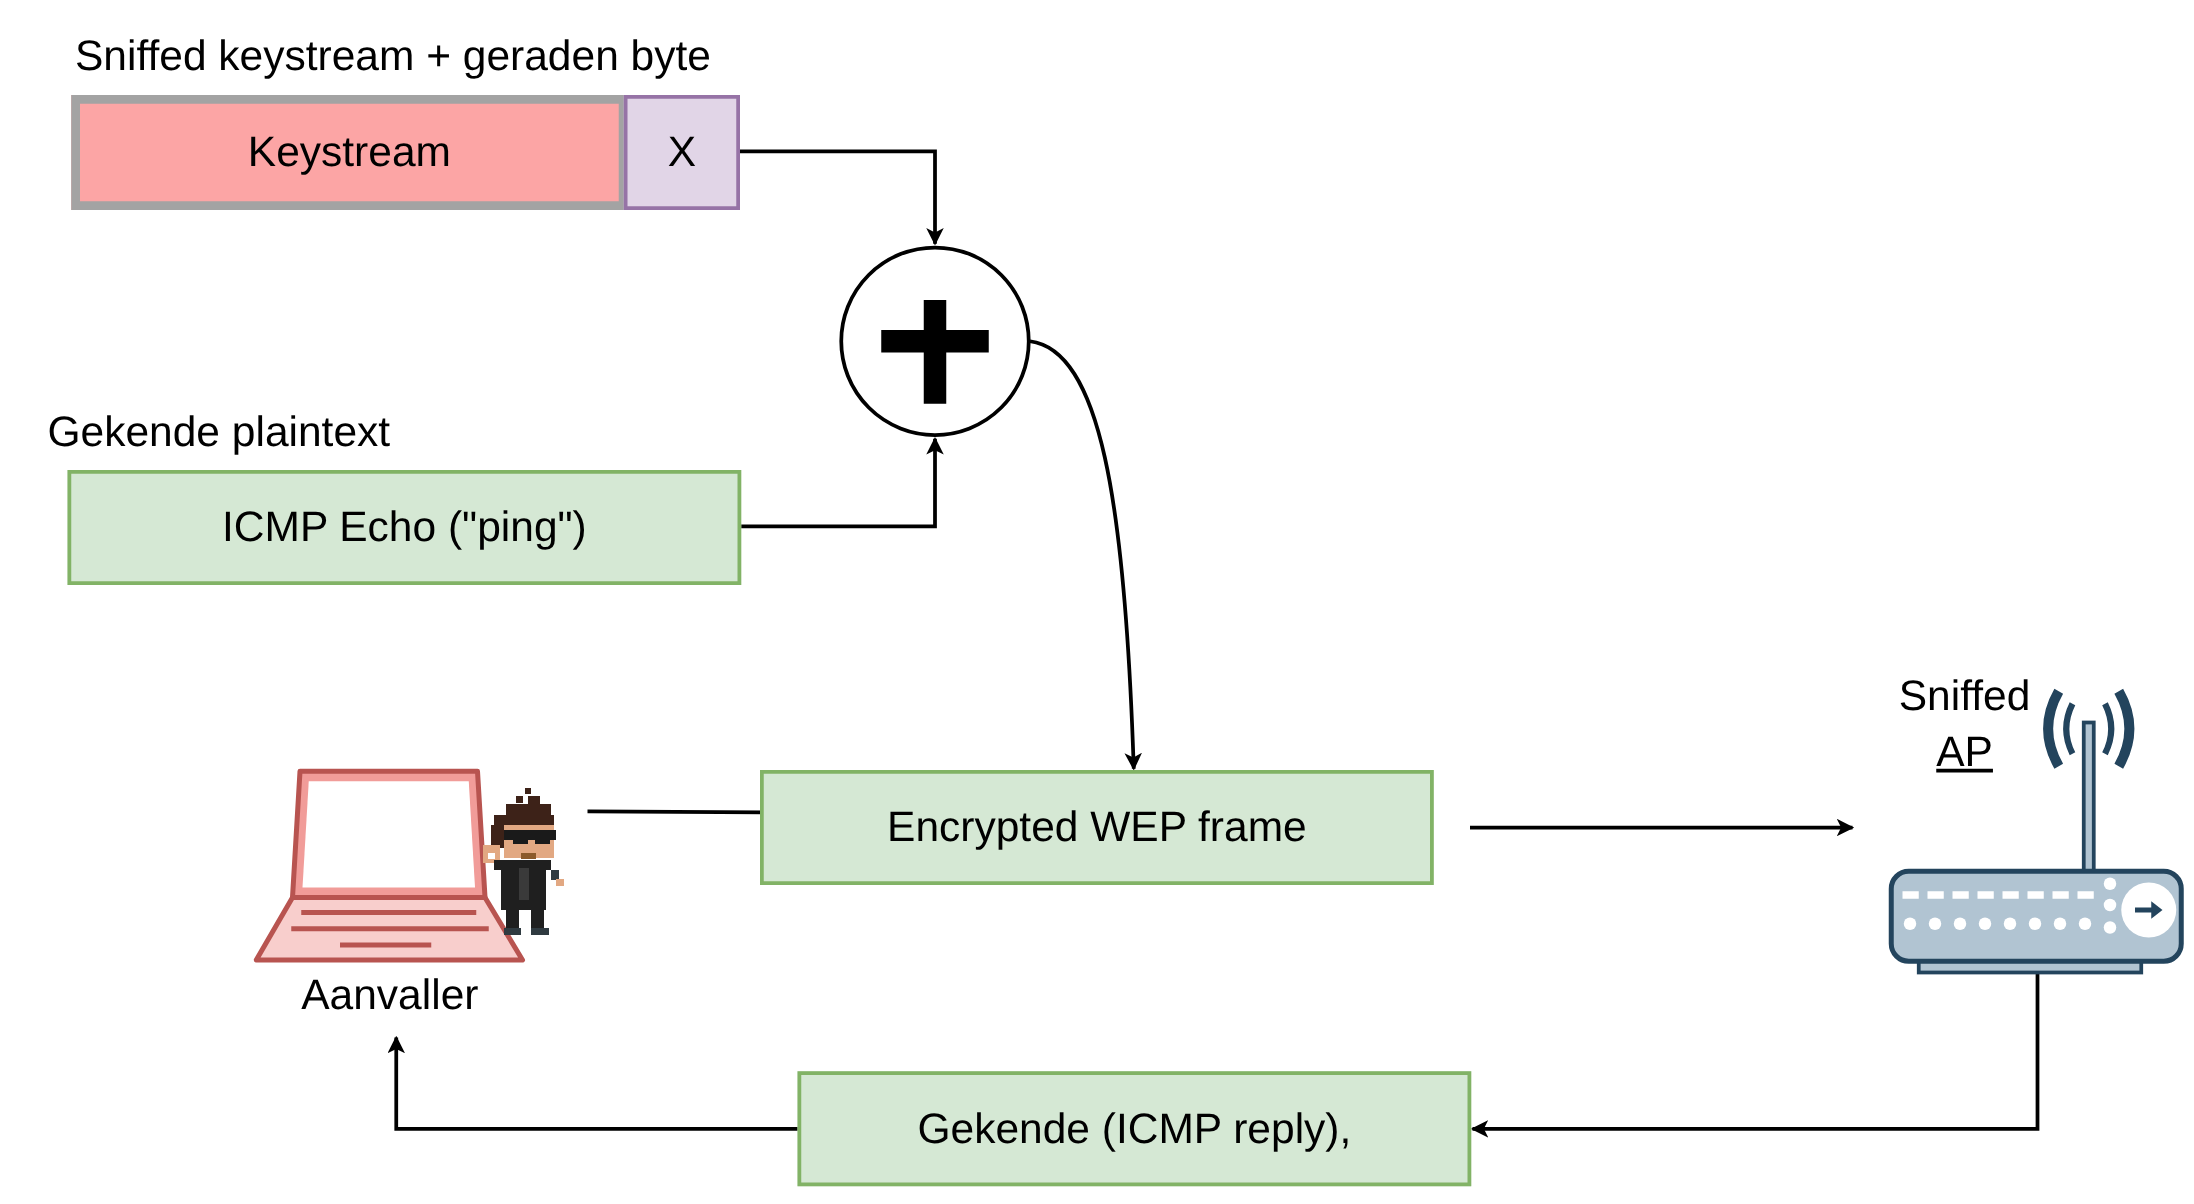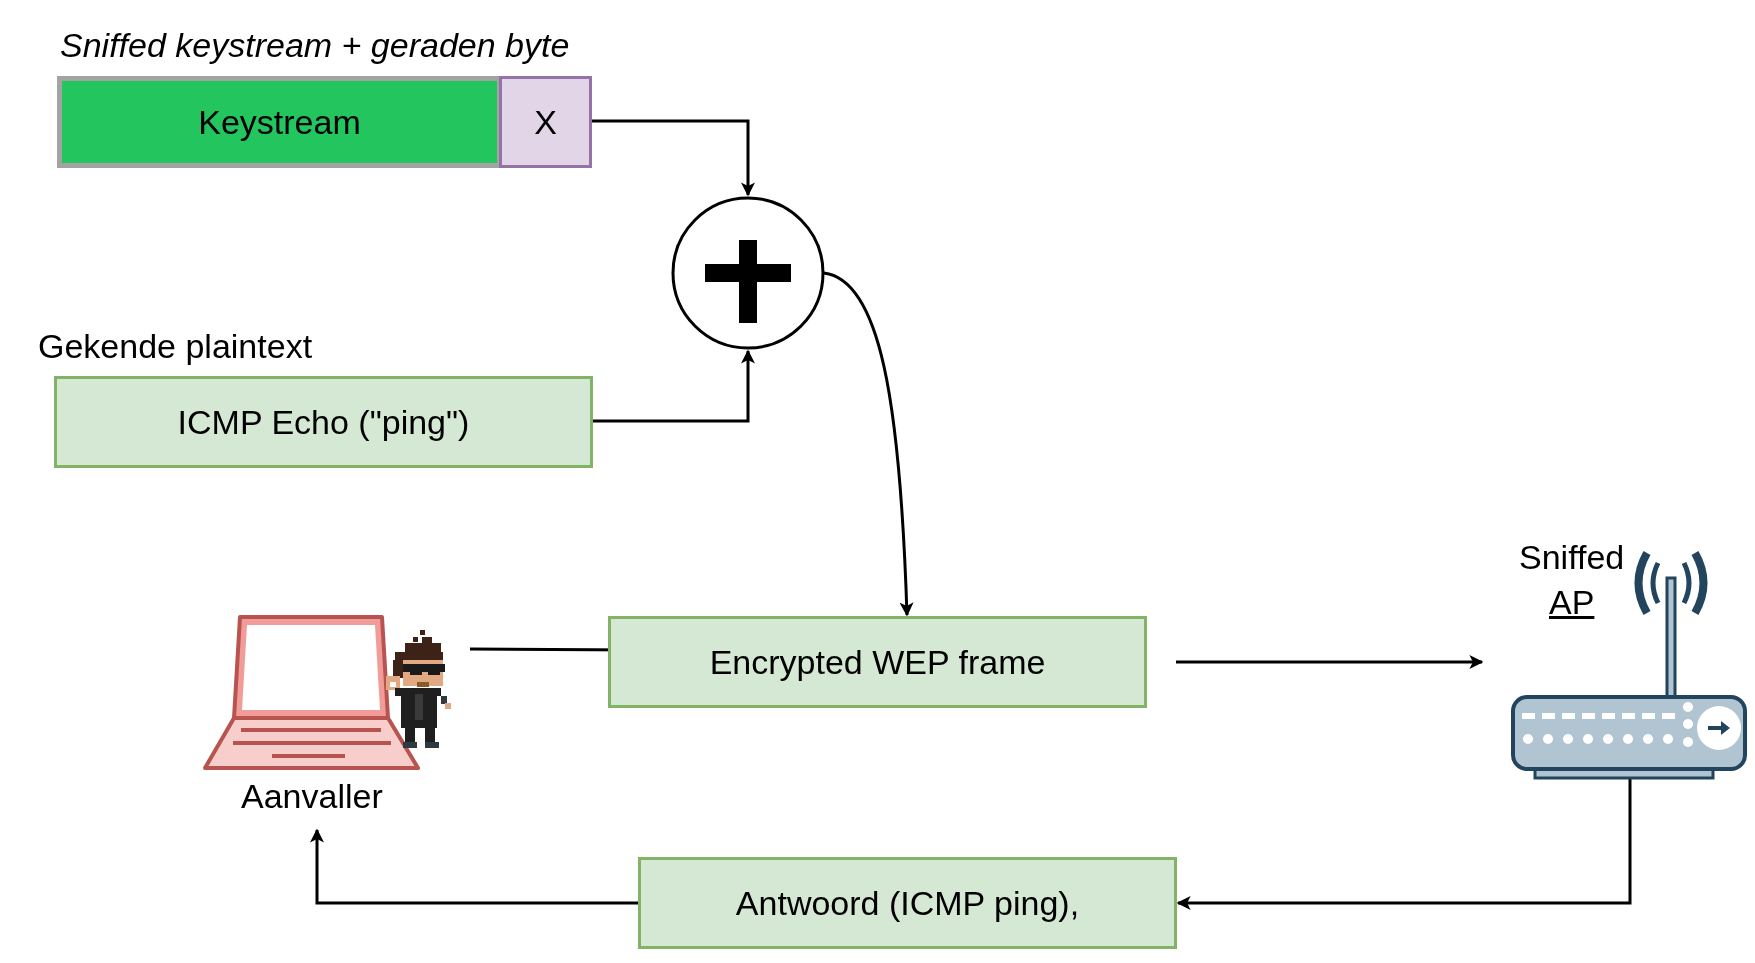--- a/index.html
+++ b/index.html
@@ -1,21 +1,21 @@
 <!DOCTYPE html>
 <html><head>
 <meta charset="utf-8">
 <style>
   html, body { margin: 0; padding: 0; background: #ffffff; }
   body { width: 1755px; height: 963px; position: relative; overflow: hidden;
          font-family: "Liberation Sans", sans-serif; color: #000; }
   .label { position: absolute; font-size: 34px; white-space: nowrap; line-height: 1; }
   .box { position: absolute; box-sizing: border-box; display: flex; align-items: center;
          justify-content: center; text-align: center; font-size: 34px; line-height: 1.3; }
-  .yellow { background: #22c55e; border: 5px solid #a3a3a3; }
+  .yellow { background: #fca5a5; border: 7px solid #a3a3a3; }
   .purple { background: #e1d5e7; border: 3px solid #9673a6; }
   .green  { background: #d5e8d4; border: 3px solid #82b366; }
   svg.layer { position: absolute; left: 0; top: 0; }
 </style>
 </head>
 <body>
 
 <svg class="layer" width="1755" height="963">
   <defs>
     <marker id="ah" viewBox="0 0 20 20" refX="18" refY="10" markerWidth="14" markerHeight="14" orient="auto" markerUnits="userSpaceOnUse">
@@ -37,39 +37,39 @@
 
   <path d="M639,903 L317,903 L317,830" fill="none" stroke="#000" stroke-width="3" marker-end="url(#ah)"></path>
 
   <g>
     <circle cx="748" cy="273" r="75" fill="#fff" stroke="#000" stroke-width="3"></circle>
     <rect x="705" y="264" width="86" height="18" fill="#000"></rect>
     <rect x="739" y="240" width="18" height="83" fill="#000"></rect>
   </g>
 </svg>
 
-<div class="label" style="left:60px; top:28px;font-style:italic;">Sniffed keystream + geraden byte</div>
+<div class="label" style="left:60px; top:28px;">Sniffed keystream + geraden byte</div>
 <div class="box yellow" style="left:57px; top:76px; width:445px; height:92px;">
   <span>Keystream</span>
 </div>
 <div class="box purple" style="left:499px; top:76px; width:93px; height:92px;">
   <span>X</span>
 </div>
 
 <div class="label" style="left:38px; top:329px;">Gekende plaintext</div>
 <div class="box green" style="left:54px; top:376px; width:539px; height:92px;">
   <span>ICMP Echo ("ping")</span>
 </div>
 
 <div class="box green" style="left:608px; top:616px; width:539px; height:92px;">
   <span>Encrypted WEP frame</span>
 </div>
 
 <div class="box green" style="left:638px; top:857px; width:539px; height:92px; flex-direction:column;">
-  <span>Antwoord (ICMP ping),</span>
+  <span>Gekende (ICMP reply),</span>
 </div>
 
 <svg class="layer" width="1755" height="963" style="pointer-events:none;">
   <g>
     <path d="M240,617 L382,617 L388,718 L234,718 Z" fill="#f19c99" stroke="#b85450" stroke-width="4" stroke-linejoin="round"></path>
     <path d="M247,625 L375,625 L380,710 L242,710 Z" fill="#ffffff"></path>
     <path d="M234,718 L388,718 L418,768 L205,768 Z" fill="#f8cecc" stroke="#b85450" stroke-width="4" stroke-linejoin="round"></path>
     <line x1="241" y1="730" x2="381" y2="730" stroke="#b85450" stroke-width="4"></line>
     <line x1="233" y1="743" x2="391" y2="743" stroke="#b85450" stroke-width="4"></line>
     <line x1="272" y1="756" x2="345" y2="756" stroke="#b85450" stroke-width="4"></line>

